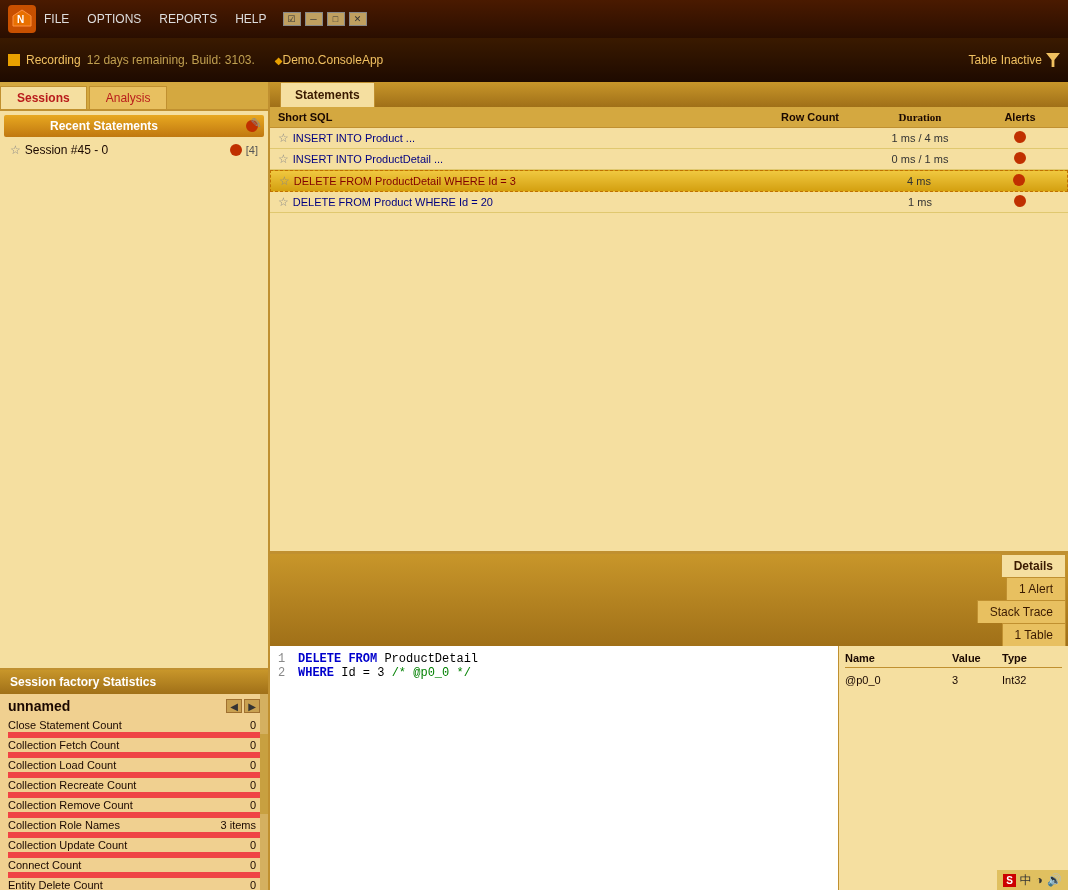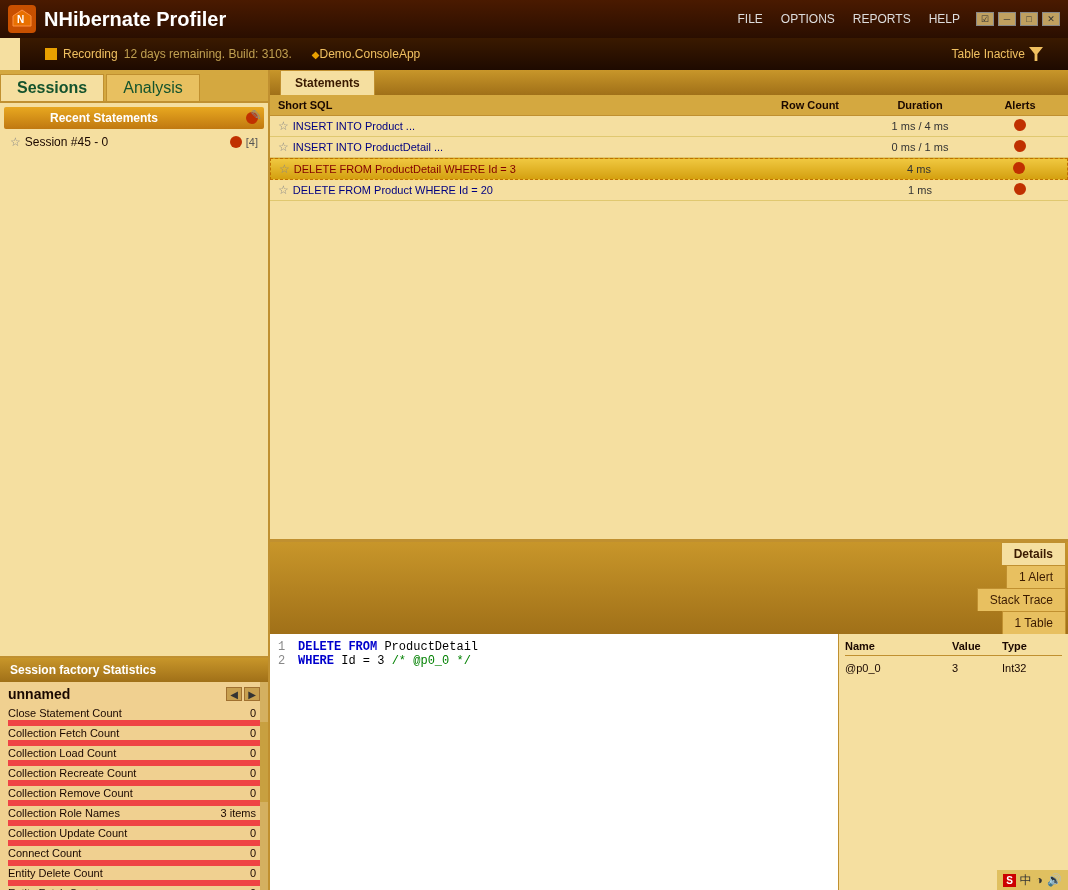--- a/index.html
+++ b/index.html
@@ -34,27 +34,26 @@
     }
     #titlebar .win-btn {
       width: 18px; height: 14px; border: 1px solid #888; background: #c0a060;
       font-size: 9px; display: flex; align-items: center; justify-content: center;
       cursor: pointer; color: #333;
     }
 
     
     #toolbar {
       background: linear-gradient(180deg, #3a1a00 0%, #1e0a00 100%);
-      height: 32px;
+      height: 44px;
       display: flex;
       align-items: center;
-      padding: 0 25px;
+      padding: 0 8px;
       color: #f0c060;
       font-size: 12px;
-      margin-left: 20px;
     }
     #toolbar .rec-indicator {
       width: 12px; height: 12px; background: #e8a000; margin-right: 6px;
     }
     #toolbar .toolbar-recording { color: #f0c060; margin-right: 6px; }
     #toolbar .toolbar-info { color: #c0a050; margin-right: 20px; }
     #toolbar .toolbar-app { color: #f0c060; display: flex; align-items: center; gap: 4px; }
     #toolbar .diamond { color: #e8a000; font-size: 10px; }
     #toolbar .filter-inactive { margin-left: auto; color: #f0c060; display: flex; align-items: center; gap: 4px; cursor: pointer; }
     #toolbar .filter-icon {
@@ -81,22 +80,22 @@
     
     #session-tabs {
       display: flex;
       background: #d4a840;
       border-bottom: 2px solid #c09030;
       padding-top: 4px;
     }
     .session-tab {
       padding: 4px 16px;
       cursor: pointer;
-      font-size: 16px;
-      color: #14532d;
+      font-size: 12px;
+      color: #b91c1c;
       background: #e8c060;
       border: 1px solid #c09030;
       border-bottom: none;
       margin-right: 2px;
     }
     .session-tab.active {
       background: #f5dfa0;
       font-weight: bold;
     }
 
@@ -221,21 +220,21 @@
       display: flex;
       background: #d4a840;
       padding: 4px 8px;
       border-bottom: 1px solid #c09030;
       font-weight: bold;
       font-size: 11px;
       color: #1a0800;
     }
     .col-sql { flex: 1; }
     .col-rowcount { width: 100px; text-align: center; }
-    .col-duration { width: 120px; text-align: center; }
+    .col-duration { width: 120px; text-align: center; font-family: Liberation Serif, serif; }
     .col-alerts { width: 80px; text-align: center; }
     .stmt-row {
       display: flex;
       align-items: center;
       padding: 3px 8px;
       border-bottom: 1px solid #e0c870;
       cursor: pointer;
       font-size: 11px;
     }
     .stmt-row.selected {
@@ -340,21 +339,20 @@
 </head>
 <body>
 
 <div id="titlebar">
   <div class="logo">
     <svg width="22" height="22" viewBox="0 0 22 22">
       <polygon points="11,2 20,8 20,18 2,18 2,8" fill="#e87000" stroke="#ff9040" stroke-width="1"></polygon>
       <text x="6" y="15" font-size="10" fill="#fff" font-weight="bold">N</text>
     </svg>
   </div>
-  <span class="app-title">NHibernate Profiler</span>
   <div class="menu-items">
     <span>FILE</span>
     <span>OPTIONS</span>
     <span>REPORTS</span>
     <span>HELP</span>
   </div>
   <div class="win-controls">
     <div class="win-btn">☑</div>
     <div class="win-btn">─</div>
     <div class="win-btn">□</div>

